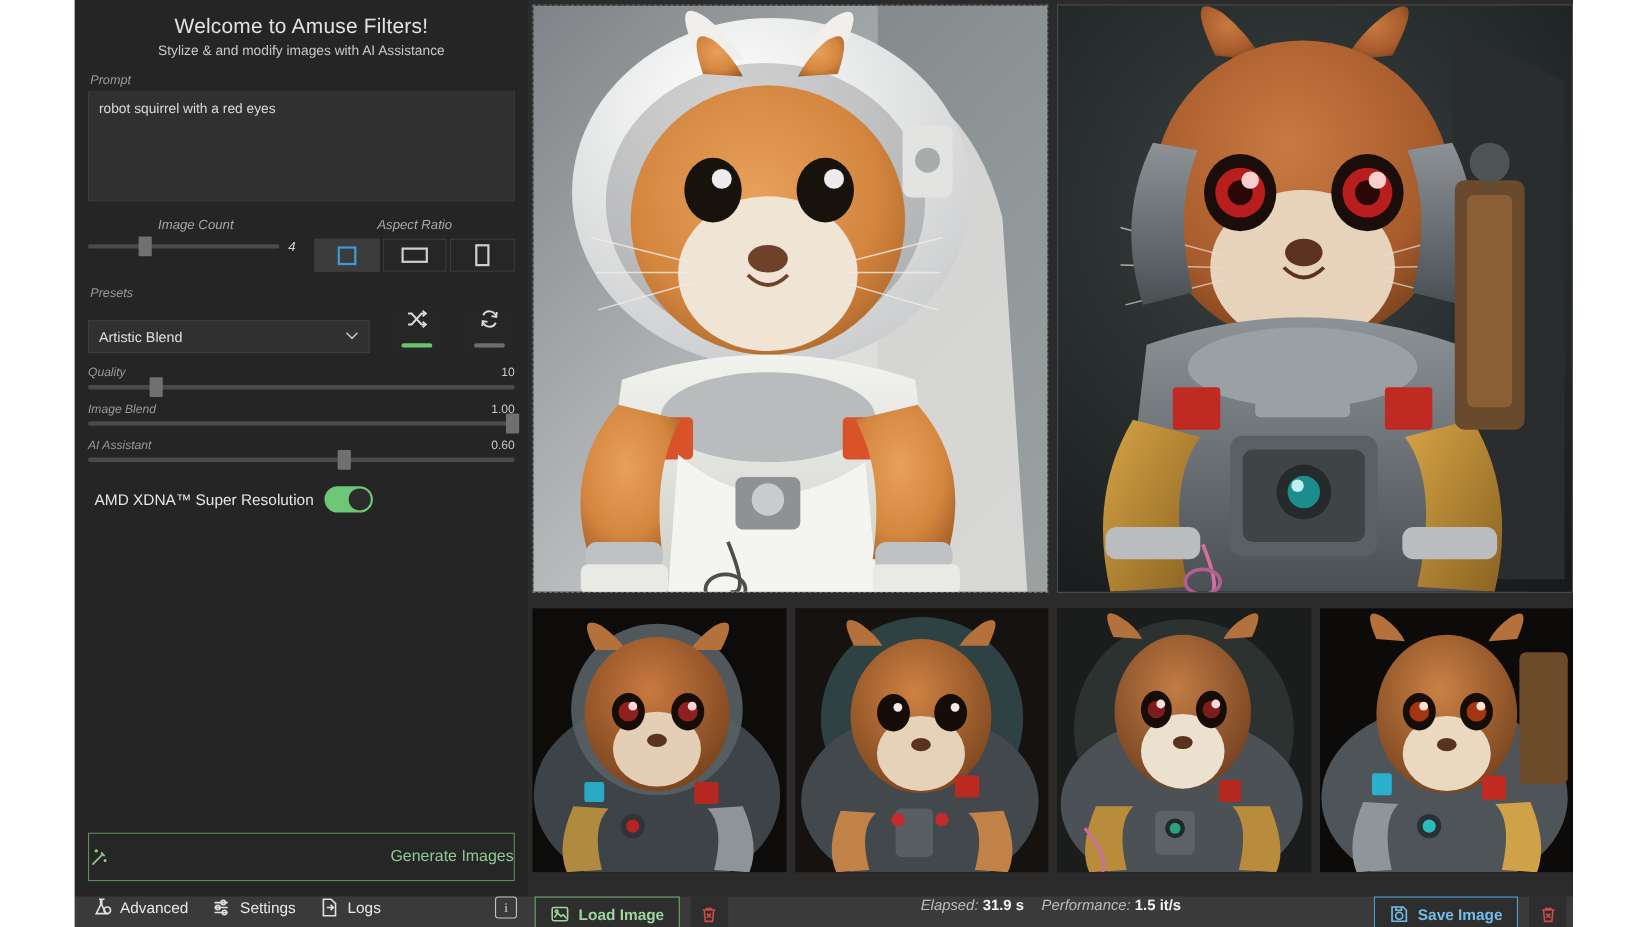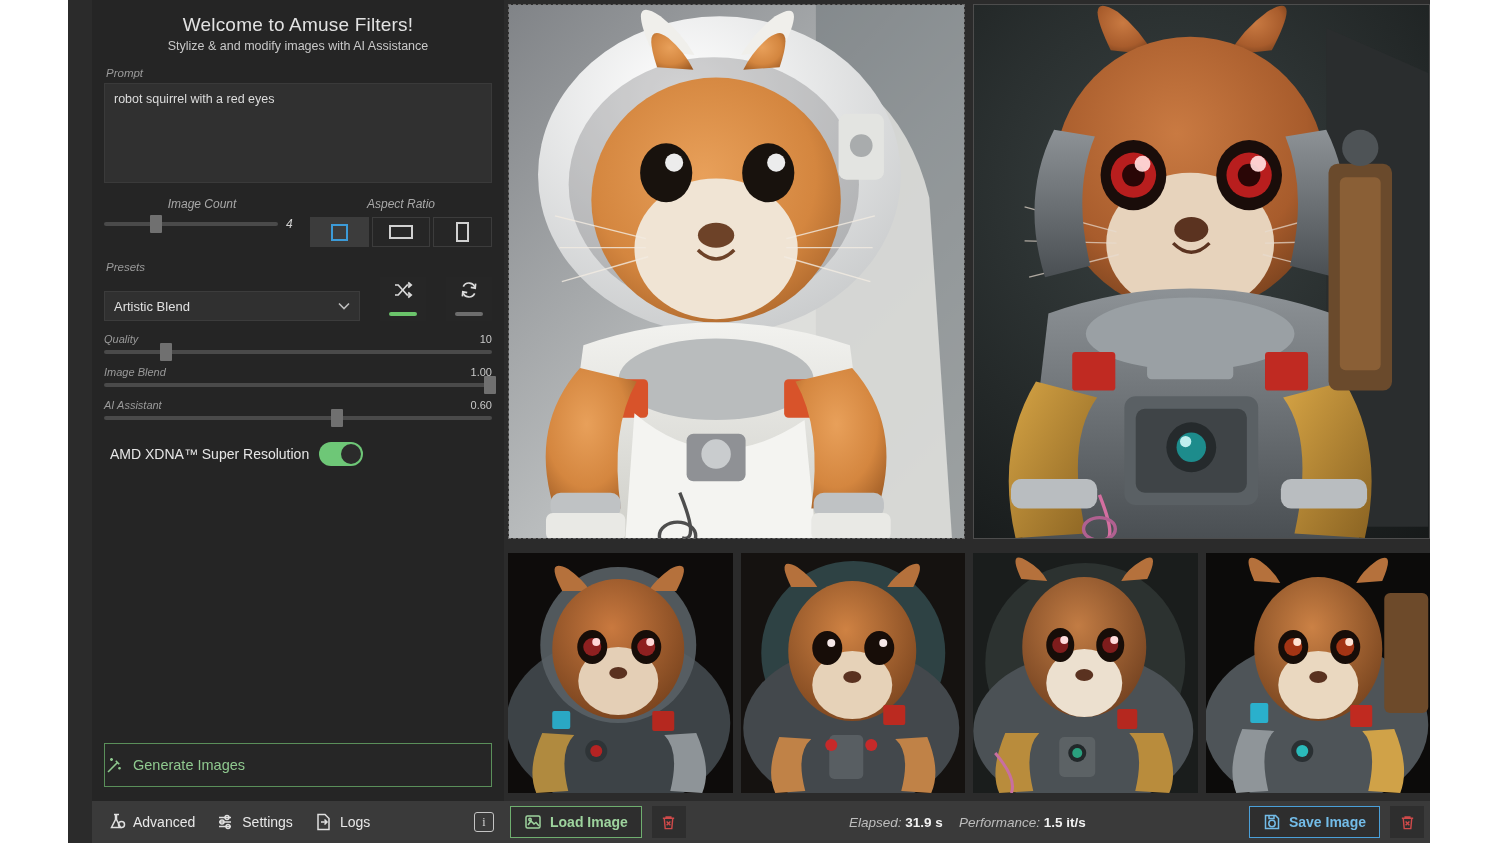--- a/index.html
+++ b/index.html
@@ -9,21 +9,20 @@
     font-family: "Liberation Sans", sans-serif;
     overflow: hidden;
   }
   #app {
     position: absolute;
     left: 68px; top: 0;
     width: 1362px; height: 843px;
     background: #2b2b2b;
     display: flex;
     flex-direction: column;
-    padding-left: 24px;
   }
   .body-row { display: flex; flex: 1; min-height: 0; }
 
   
   .sidebar {
     width: 412px;
     background: #252525;
     display: flex;
     flex-direction: column;
     padding: 0 12px;
@@ -103,21 +102,21 @@
     position: relative; cursor: pointer;
   }
   .toggle .knob {
     position: absolute; right: 2px; top: 2px; width: 20px; height: 20px;
     border-radius: 50%; background: #2b2b2b;
   }
   .spacer { flex: 1; }
   .generate-btn {
     height: 44px; margin-bottom: 14px; background: #262626;
     border: 1px solid #5a8f5a; display: flex; align-items: center;
-    justify-content: flex-start; gap: 9px; cursor: pointer;
+    justify-content: space-between; gap: 9px; cursor: pointer;
   }
   .generate-btn span { color: #8fc98f; font-size: 14.5px; }
   .generate-btn svg { stroke: #8fc98f; fill: none; stroke-width: 1.6; }
 
   
   .canvas {
     flex: 1; background: #2b2b2b; display: flex; flex-direction: column;
     padding: 4px 0 0 4px; min-width: 0;
   }
   .main-row { display: flex; gap: 8px; height: 535px; }
@@ -127,21 +126,21 @@
   }
   .main-pane.sel { border: 1px dashed #6a6a6a; }
   .main-pane.plain { border: 1px solid #4d4d4d; }
   .thumb-row { display: flex; gap: 8px; margin-top: 14px; height: 240px; }
   .thumb-cell { flex: 1; background: #1b1614; overflow: hidden; min-width: 0; cursor: pointer; }
 
   .art { width: 100%; height: 100%; display: block; }
 
   
   .bottombar {
-    height: 42px; background: #3a3a3a; display: flex; align-items: center;
+    height: 28px; background: #3a3a3a; display: flex; align-items: flex-start;
     padding: 0 6px; gap: 0;
   }
   .bb-left { display: flex; align-items: center; gap: 22px; width: 412px; padding-left: 10px; }
   .bb-item { display: flex; align-items: center; gap: 7px; cursor: pointer; }
   .bb-item span { font-size: 14px; color: #e8e8e8; }
   .bb-item svg { stroke: #e0e0e0; fill: none; stroke-width: 1.5; }
   .info-box {
     width: 20px; height: 20px; border: 1.5px solid #c4c4c4; border-radius: 3px;
     display: flex; align-items: center; justify-content: center; margin-left: auto;
     margin-right: 16px; cursor: pointer;

